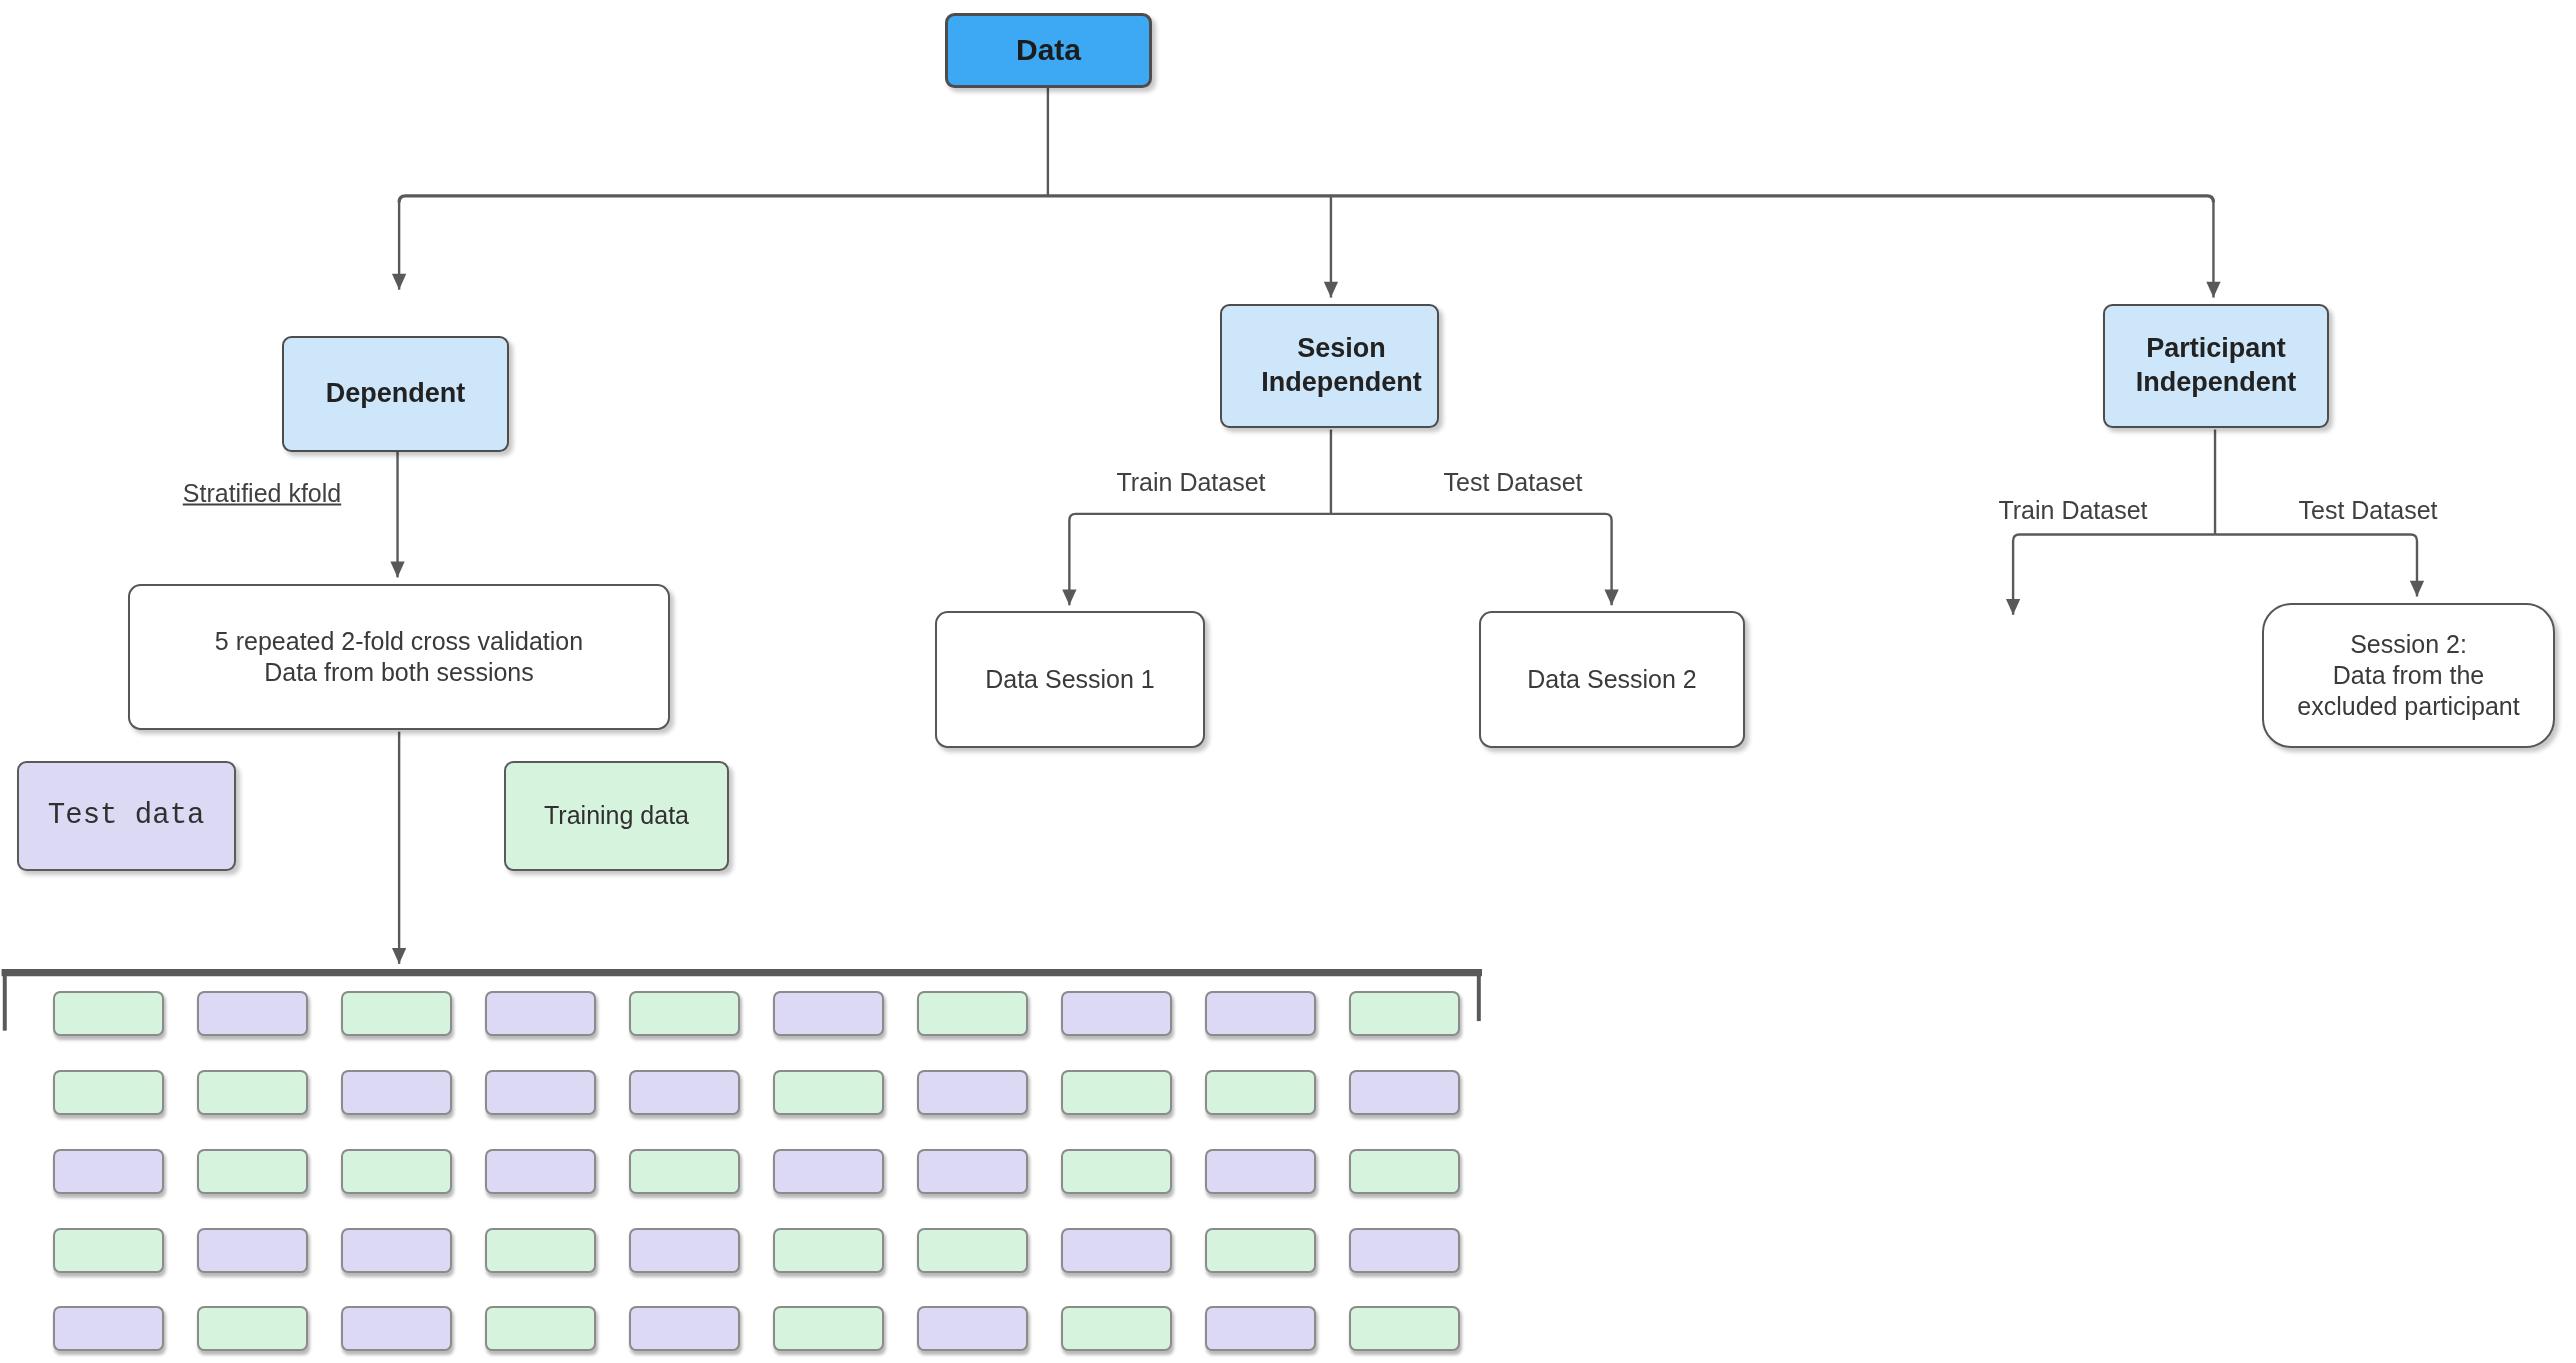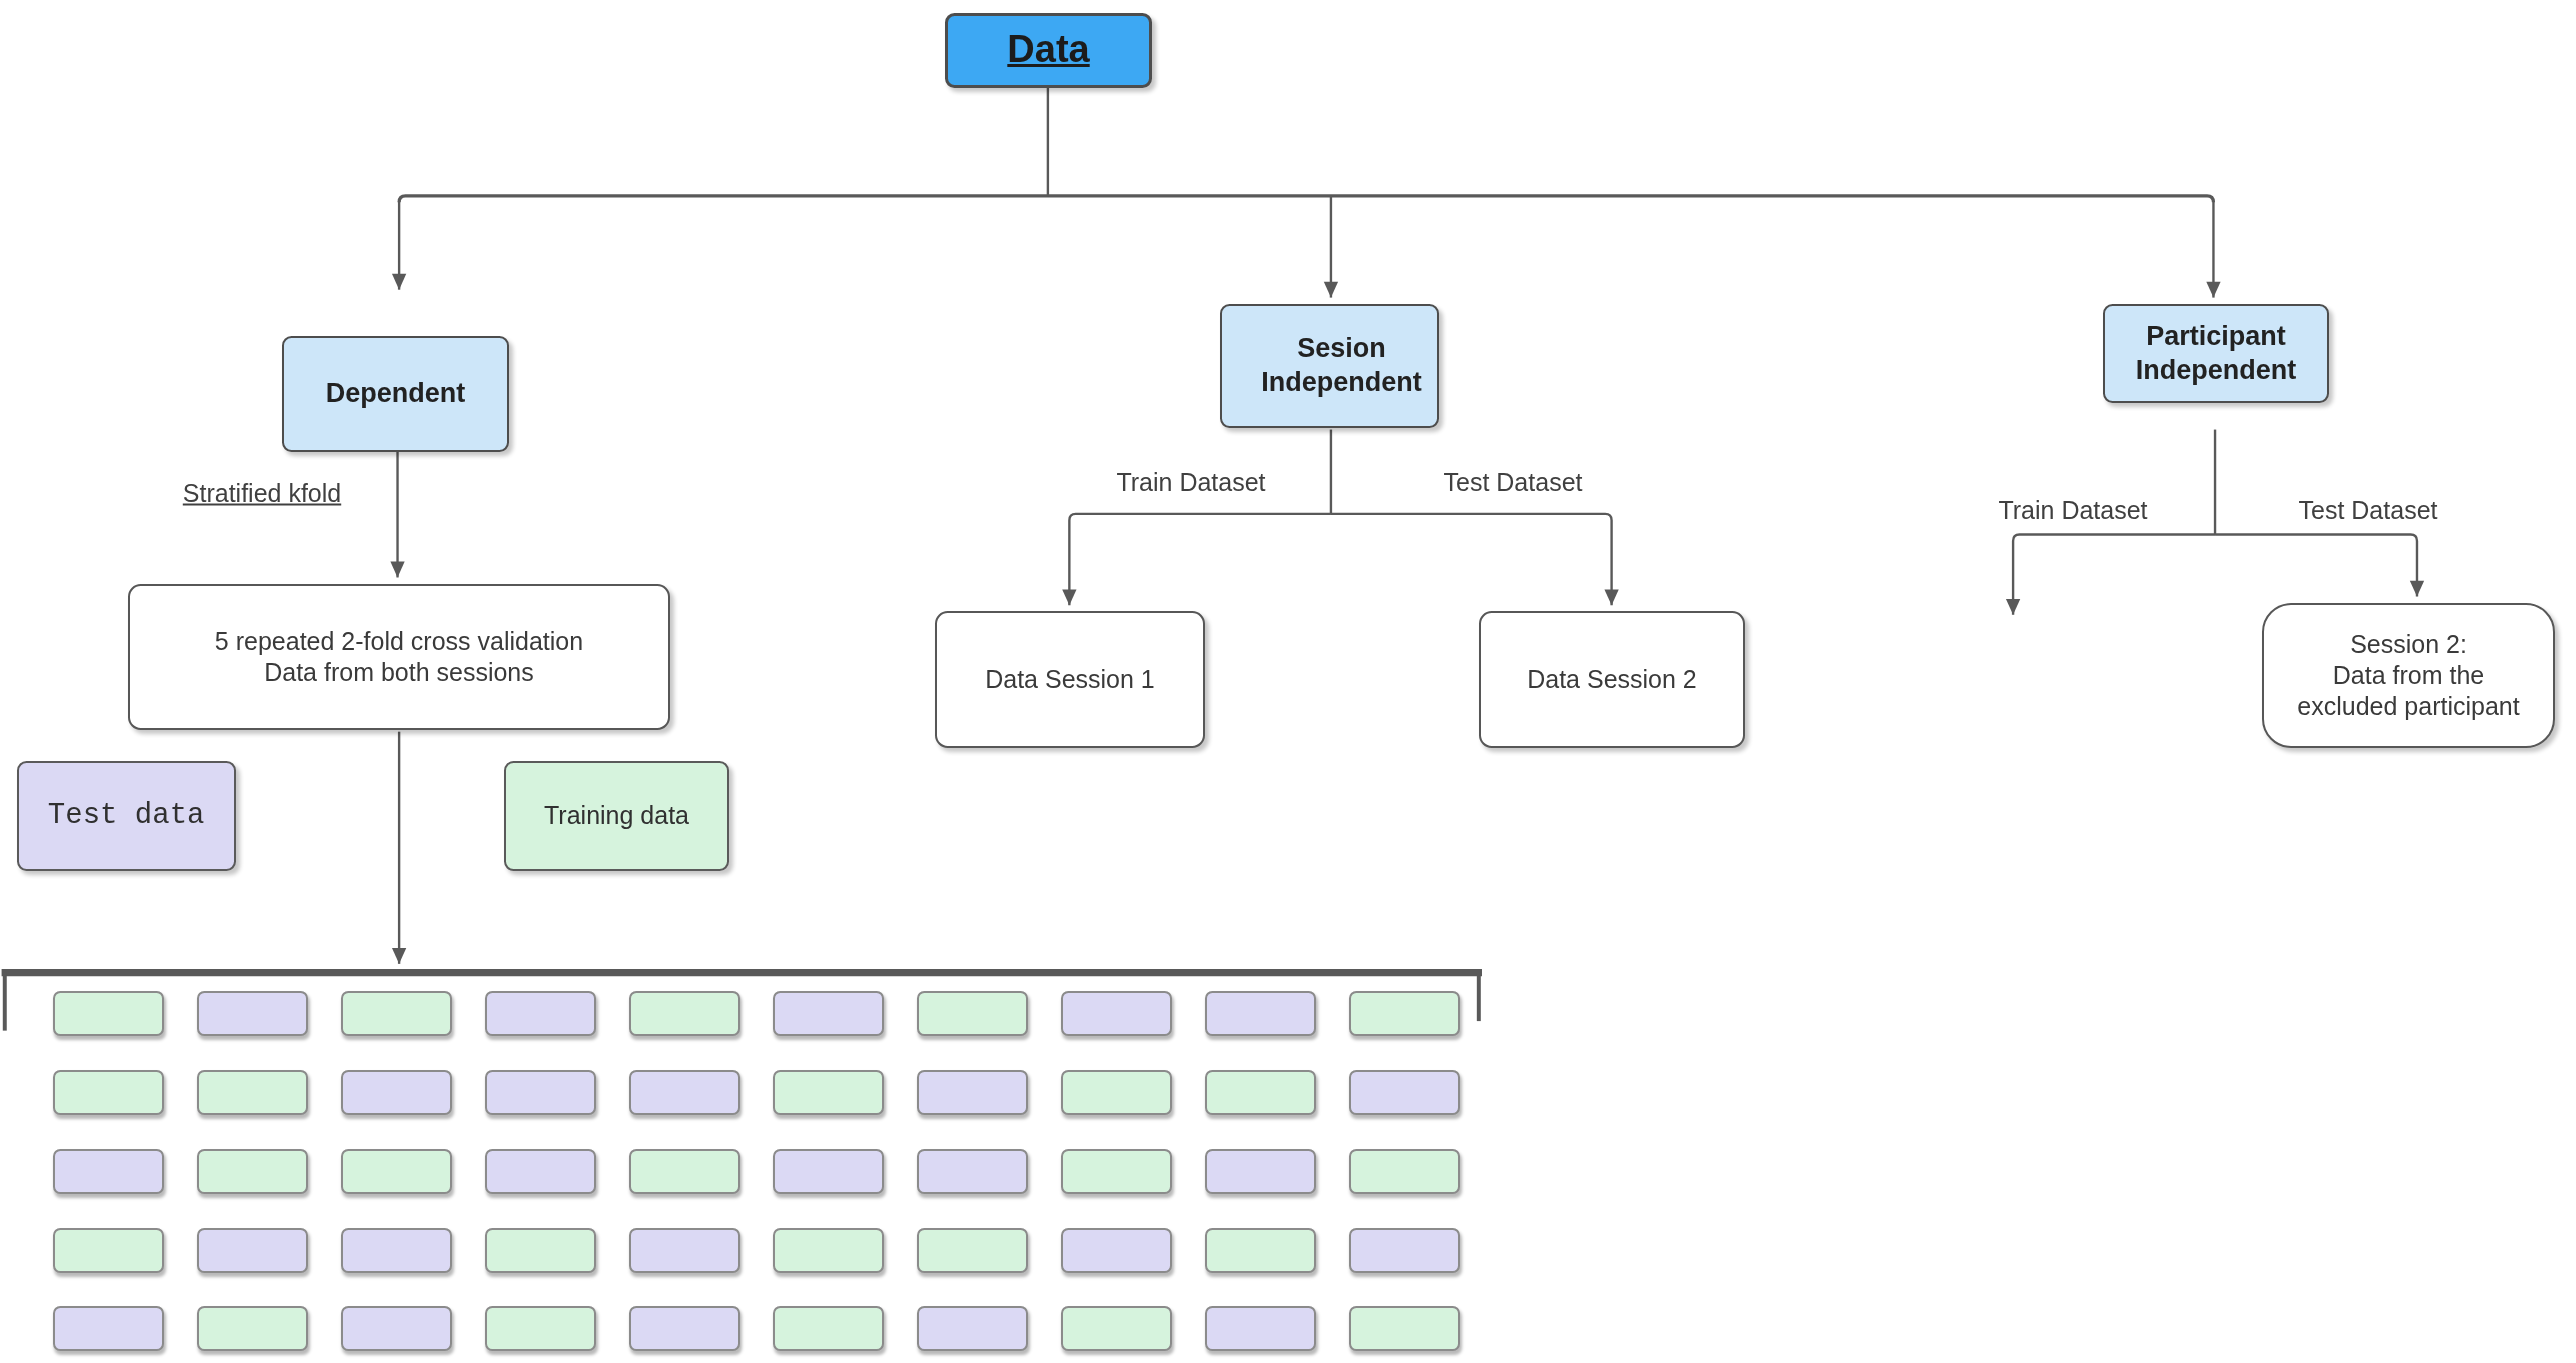--- a/index.html
+++ b/index.html
@@ -10,23 +10,22 @@
   svg.edges{position:absolute;left:0;top:0;width:2576px;height:1364px;}
   .node{
     position:absolute;box-sizing:border-box;
     display:flex;align-items:center;justify-content:center;
     text-align:center;white-space:pre-line;
     border:2.4px solid var(--node-border);border-radius:9.5px;
     box-shadow:3.2px 4px 4px rgba(0,0,0,0.22);
     color:#303030;line-height:1.25;
   }
   .node.root{
-    background:var(--root-fill);font-weight:bold;font-size:38px;color:#1c1c1c;
+    background:var(--root-fill);font-weight:bold;font-size:30px;color:#1c1c1c;
     border-width:3.2px;
-    text-decoration:underline;
   }
   .node.category{
     background:var(--category-fill);font-weight:bold;font-size:27px;color:#222222;
   }
   .node.plain{background:var(--white-fill);font-size:25px;color:#3a3a3a;border-color:#575757;border-radius:12.7px;}
   .node.legend-test{background:var(--test-fill);font-size:29px;border-color:#5a5a5a;font-family:Liberation Mono, monospace;}
   .node.legend-train{background:var(--train-fill);font-size:25px;border-color:#5a5a5a;}
   .edge-label{
     position:absolute;transform:translate(-50%,-50%);
     font-size:25px;color:#404040;white-space:nowrap;
@@ -79,21 +78,21 @@
     </g>
   </svg>
 
   <div class="node root" style="left:945px;top:12.7px;width:207px;height:75px;">Data</div>
 
   <div class="node category" style="left:282px;top:296px;width:227px;height:116px;margin-top:40px;">Dependent</div>
 
   <div class="node category" style="left:1220px;top:304px;width:219px;height:124px;padding-left:24px;">Sesion
 Independent</div>
 
-  <div class="node category" style="left:2103px;top:304px;width:226px;height:99px;">Participant
+  <div class="node category" style="left:2103px;top:304px;width:226px;height:124px;">Participant
 Independent</div>
 
   <div class="node plain" style="left:128px;top:584px;width:542px;height:146px;">5 repeated 2-fold cross validation
 Data from both sessions</div>
 
   <div class="node legend-test" style="left:16.7px;top:761px;width:219px;height:110px;">Test data</div>
 
   <div class="node legend-train" style="left:504px;top:761px;width:225px;height:110px;">Training data</div>
 
   <div class="node plain" style="left:935px;top:611px;width:270px;height:137px;">Data Session 1</div>

